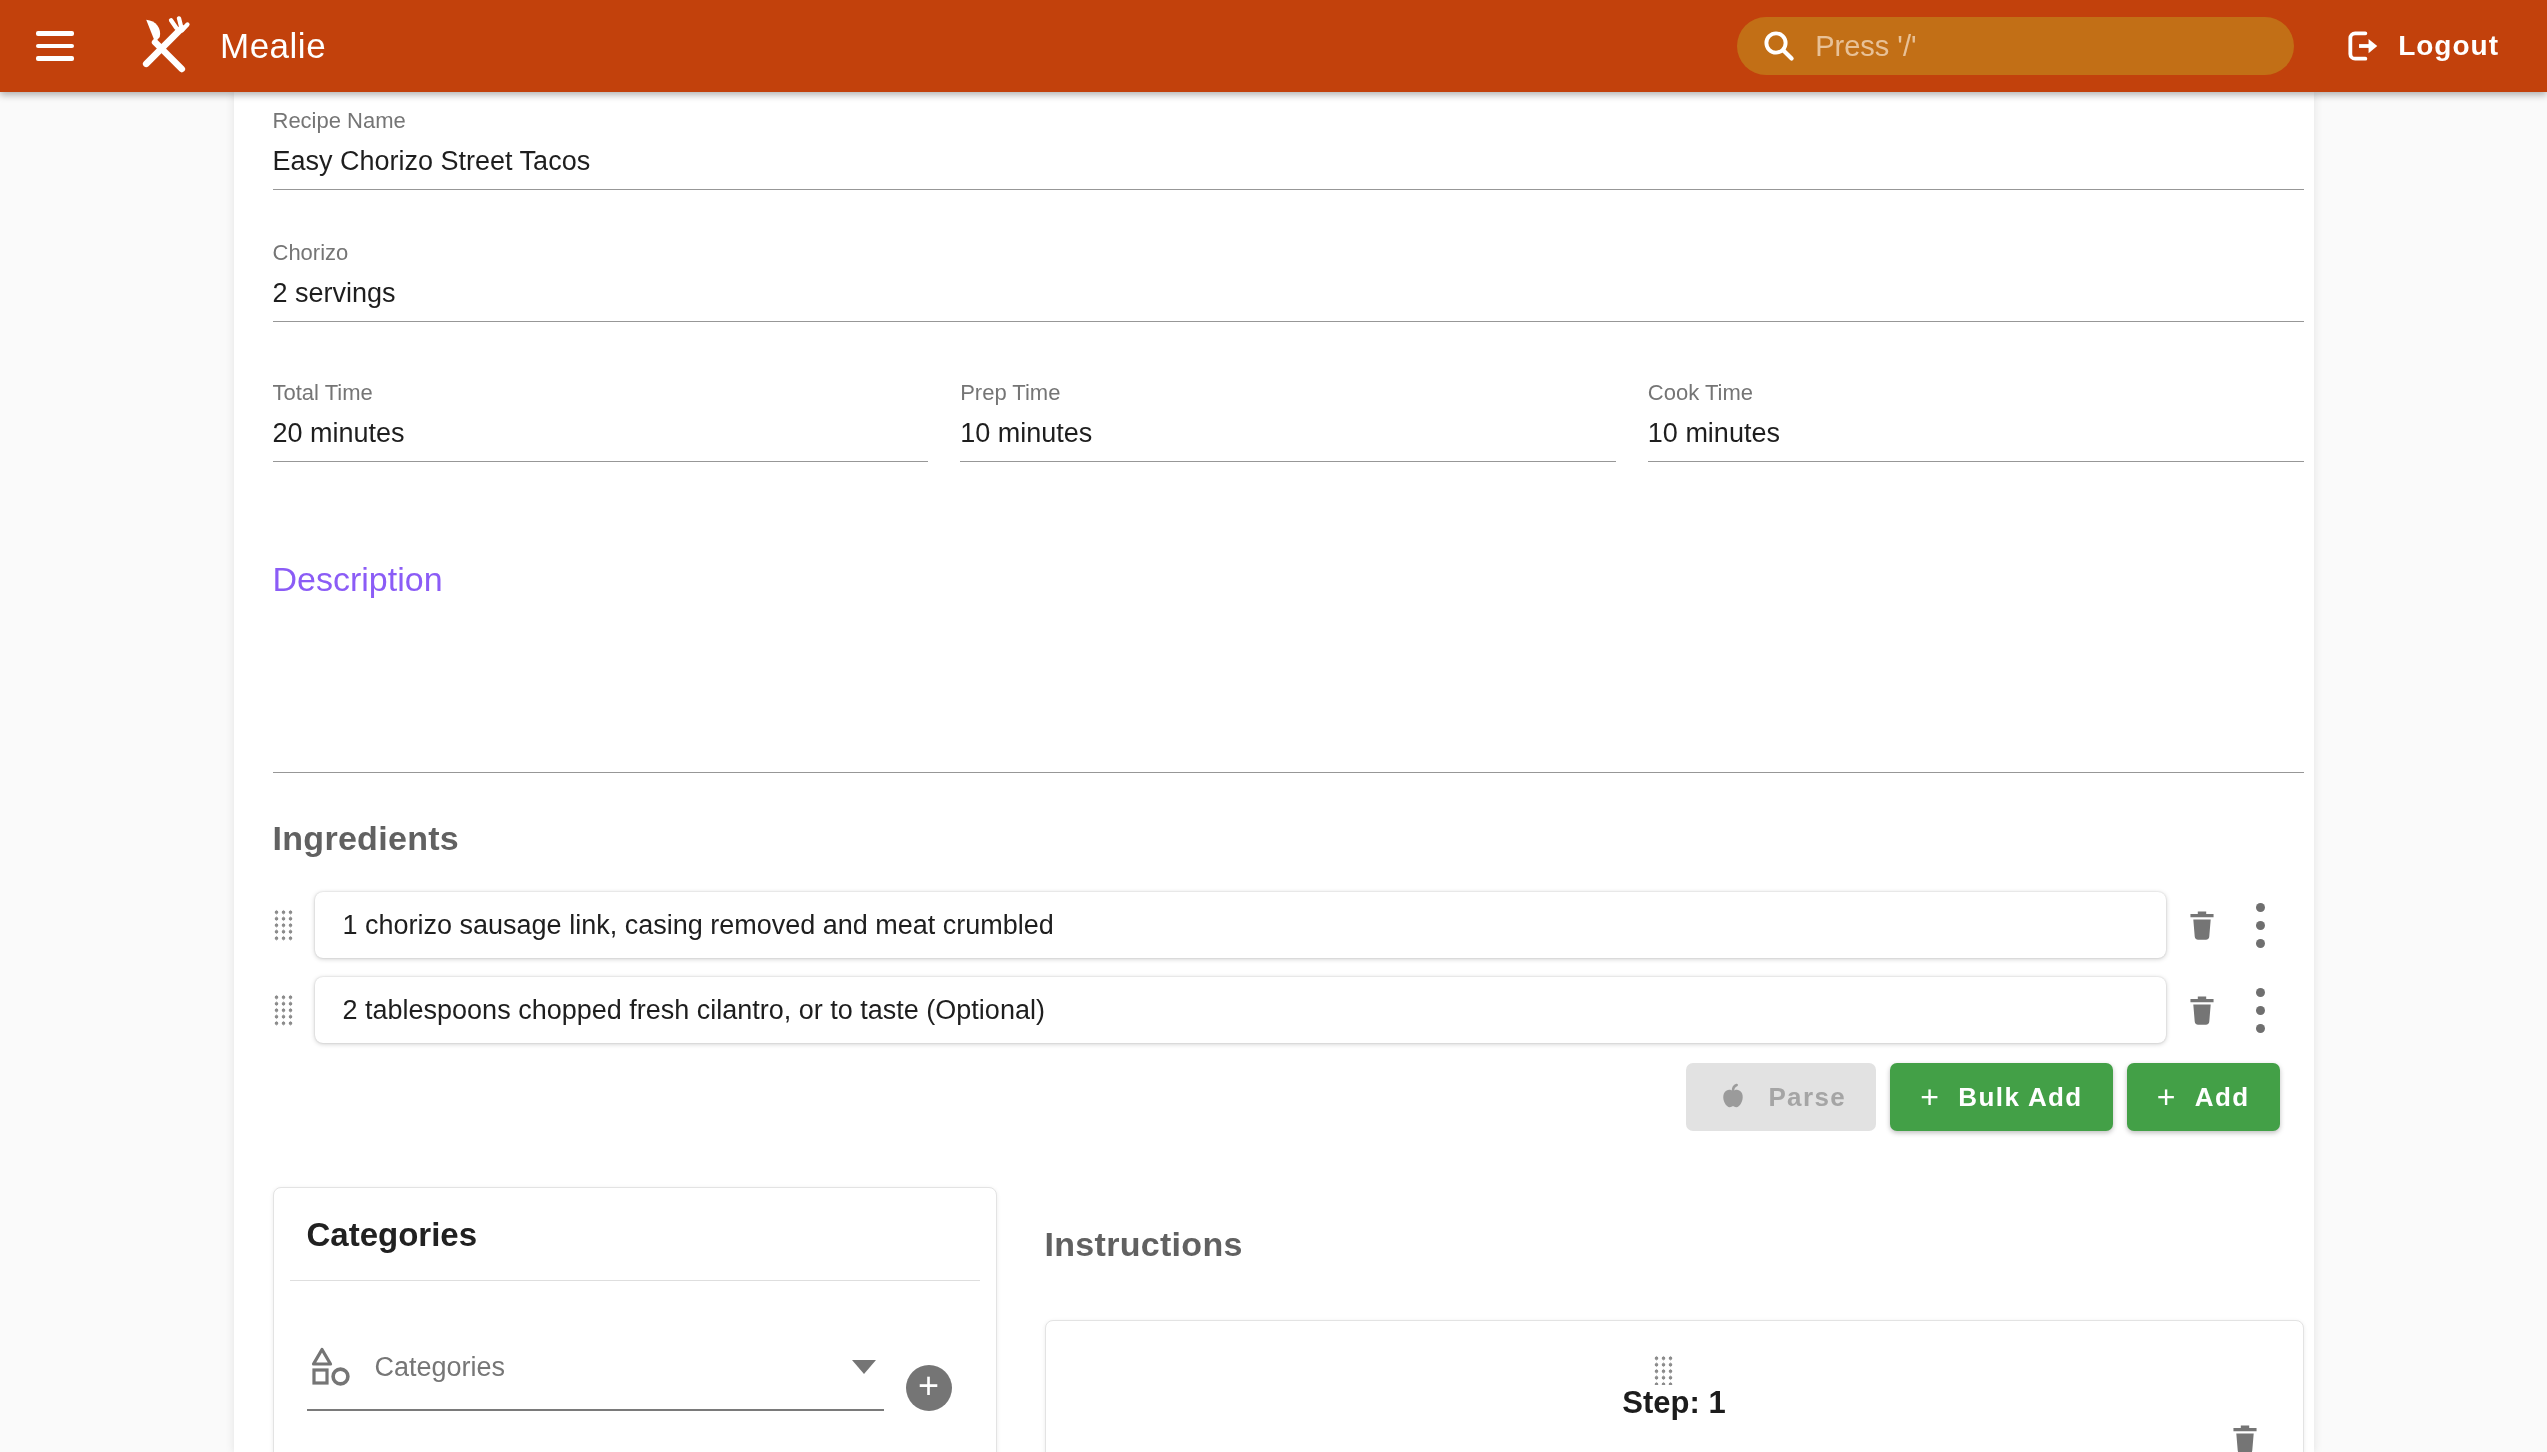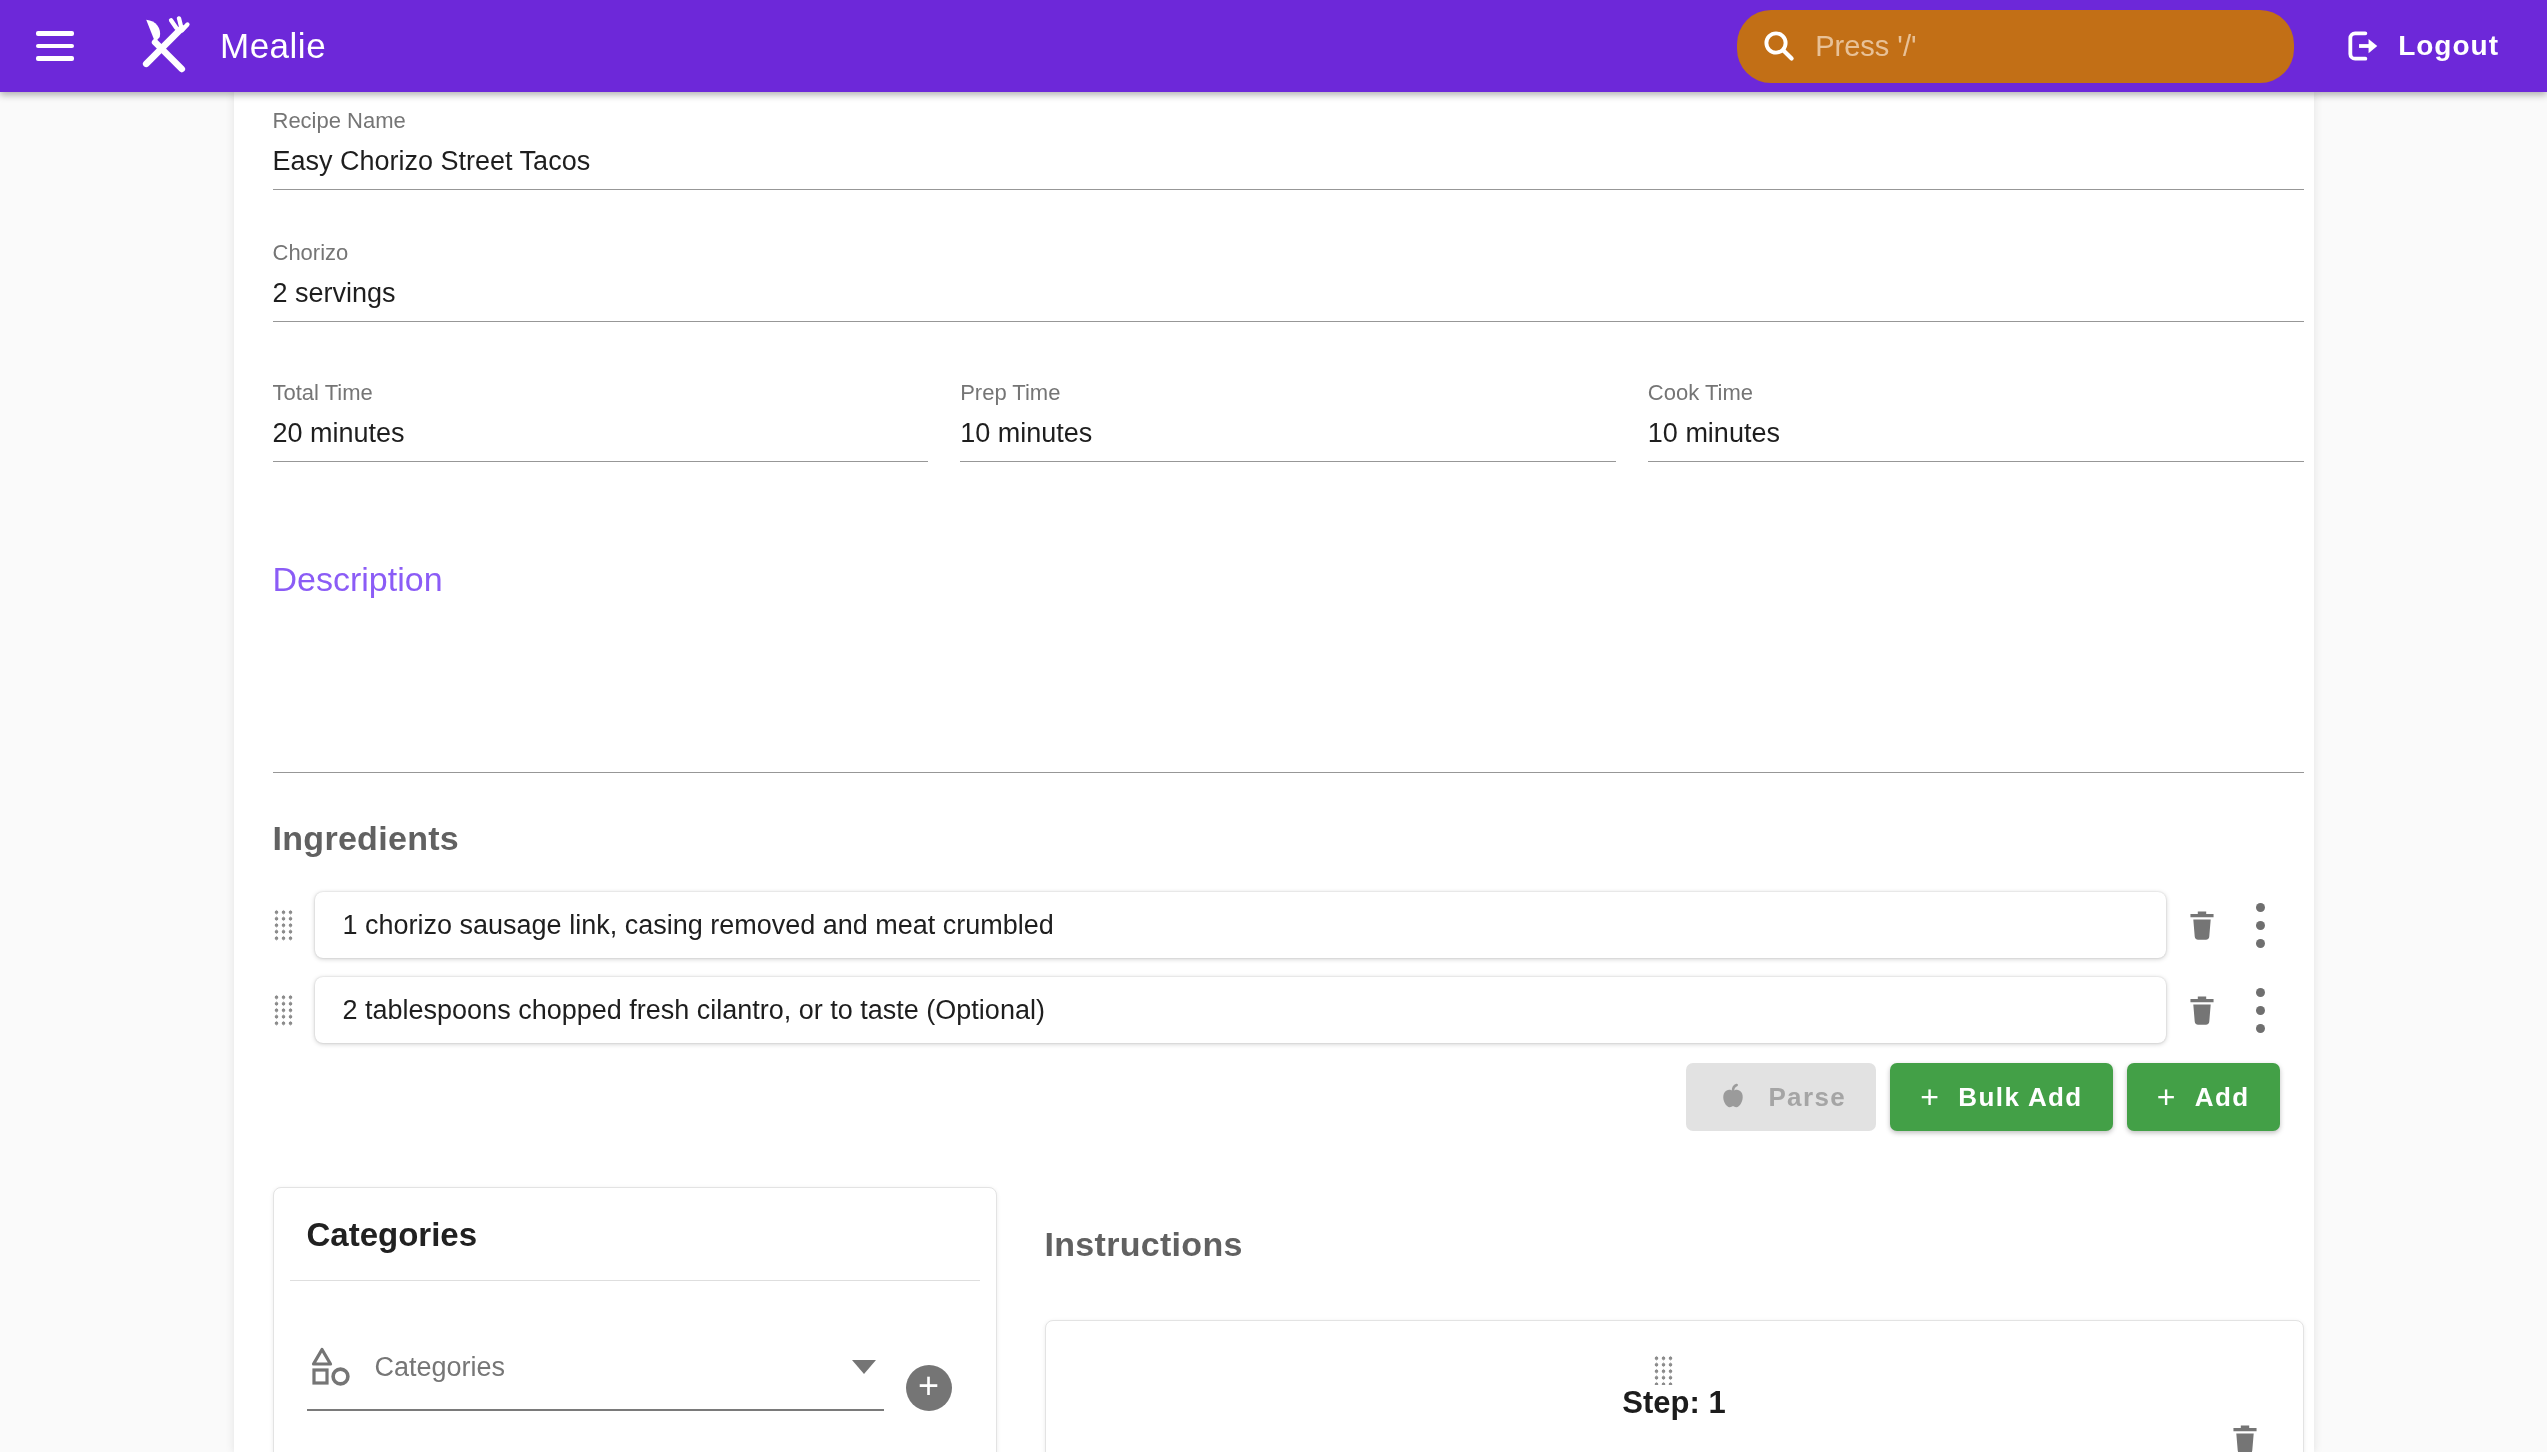--- a/index.html
+++ b/index.html
@@ -6,31 +6,31 @@
   html,body { margin:0; padding:0; }
   body {
     width:2547px; height:1453px; overflow:hidden; position:relative;
     background:#fafafa;
     font-family:"Liberation Sans","DejaVu Sans",sans-serif;
     color:#212121;
   }
 
   
   .topbar {
-    height:92px; background:#6d28d9; display:flex; align-items:center;
+    height:92px; background:#c2410c; display:flex; align-items:center;
     padding:0 42px 0 30px; box-shadow:0 3px 7px rgba(0,0,0,0.30);
     position:relative; z-index:10;
   }
   .hamburger { width:56px; height:56px; background:none; border:none; cursor:pointer;
     display:flex; flex-direction:column; justify-content:center; gap:8px; padding:0 6px; }
   .hamburger span { display:block; height:4.5px; width:38px; background:#fff; border-radius:2px; }
   .logo { margin-left:48px; width:60px; height:60px; }
   .app-title { color:#fff; font-size:35px; font-weight:500; margin-left:26px; letter-spacing:0.5px; }
   .search-pill {
-    margin-left:auto; width:557px; height:73px; border-radius:34px;
+    margin-left:auto; width:557px; height:58px; border-radius:34px;
     background:#C26F16; display:flex; align-items:center; padding:0 24px;
   }
   .search-pill svg { flex:none; }
   .search-input {
     background:transparent; border:none; outline:none; margin-left:16px; width:100%;
     font-size:29px; color:#fff; font-family:inherit;
   }
   .search-input::placeholder { color:rgba(255,244,230,0.62); }
   .logout-btn {
     margin-left:44px; background:none; border:none; cursor:pointer;

